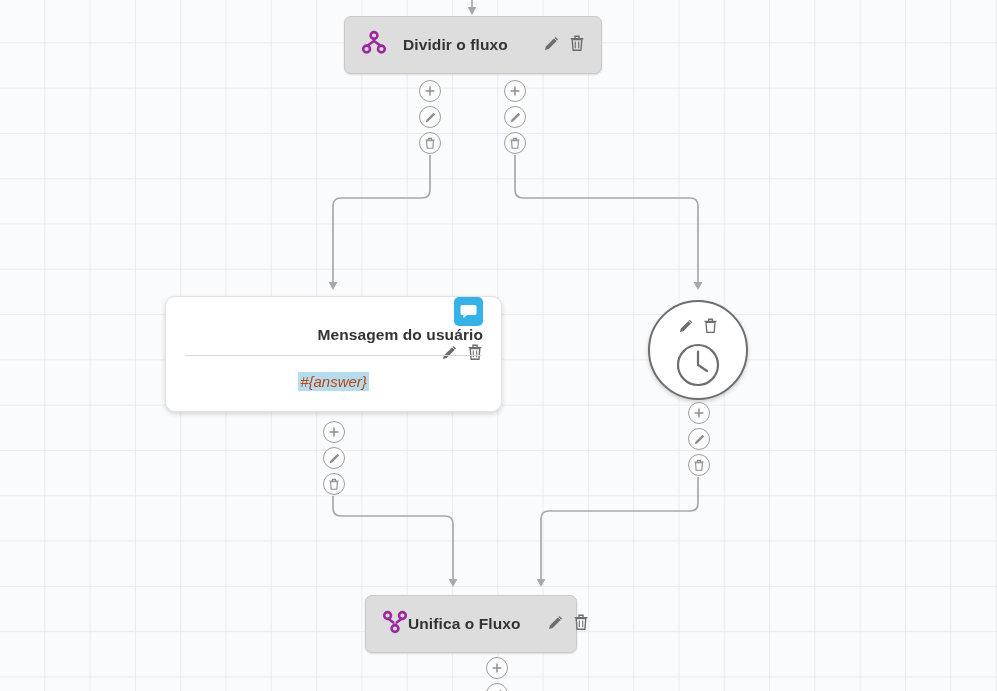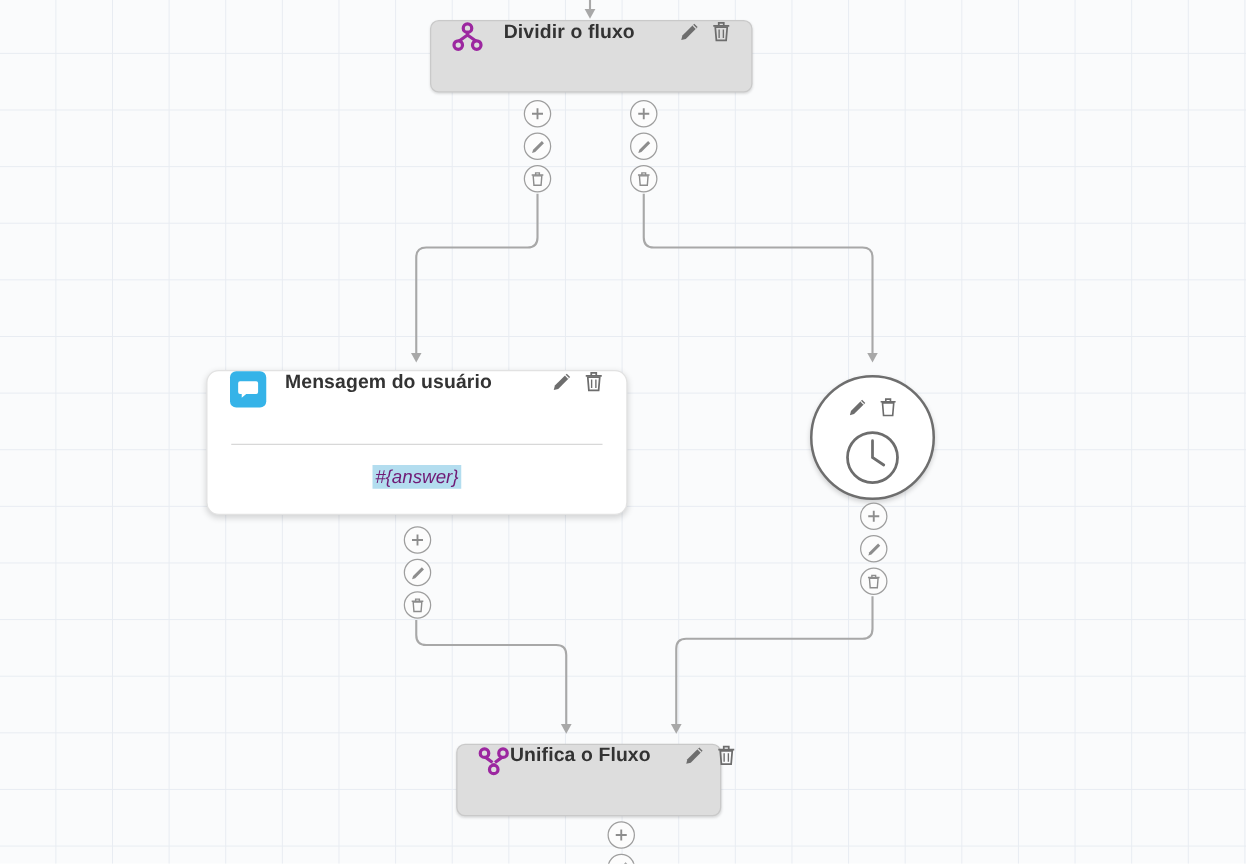--- a/index.html
+++ b/index.html
@@ -17,43 +17,44 @@
       linear-gradient(to bottom, #e8ecf2 1px, transparent 1px);
     background-size: 45.3px 45.3px;
     background-position: -1px -3px;
   }
   #edges { position: absolute; left: 0; top: 0; width: 997px; height: 691px; pointer-events: none; }
 
   
   .node {
     position: absolute;
     display: flex;
-    align-items: flex-start;
+    align-items: center;
     border-radius: 7px;
   }
   .node-gray {
     background: #dddddd;
     border: 1px solid #c9c9c9;
     box-shadow: 0 1px 2px rgba(0,0,0,0.13);
     height: 58px;
     padding: 0 16px;
   }
   .node-white {
     background: #ffffff;
     border: 1px solid #e2e2e2;
     border-radius: 10px;
     box-shadow: 0 2px 5px rgba(0,0,0,0.16);
     flex-direction: column;
     align-items: stretch;
   }
   .node-head {
     display: flex;
-    align-items: flex-start;
+    align-items: flex-end;
     height: 58px;
     padding: 0 18px 0 18px;
+    flex-direction: column;
   }
   .node-title {
     font-size: 15.5px;
     font-weight: bold;
     color: #333333;
     white-space: nowrap;
     letter-spacing: 0.1px;
   }
   .title-gap { flex: 1 1 auto; min-width: 26px; }
 
@@ -70,21 +71,21 @@
 
   .node-divider { height: 1px; background: #d8d8d8; margin: 0 19px; }
   .node-body {
     padding: 16px 18px 20px 18px;
     display: flex; justify-content: center; align-items: center;
   }
   .var-chip {
     font-family: "Liberation Sans", sans-serif;
     font-style: italic;
     font-size: 15px;
-    color: #701a75;
+    color: #c2410c;
     background: #b3ddef;
     padding: 1px 2px;
     white-space: nowrap;
   }
 
   
   .node-circle {
     position: absolute;
     width: 100px; height: 100px;
     border-radius: 50%;

